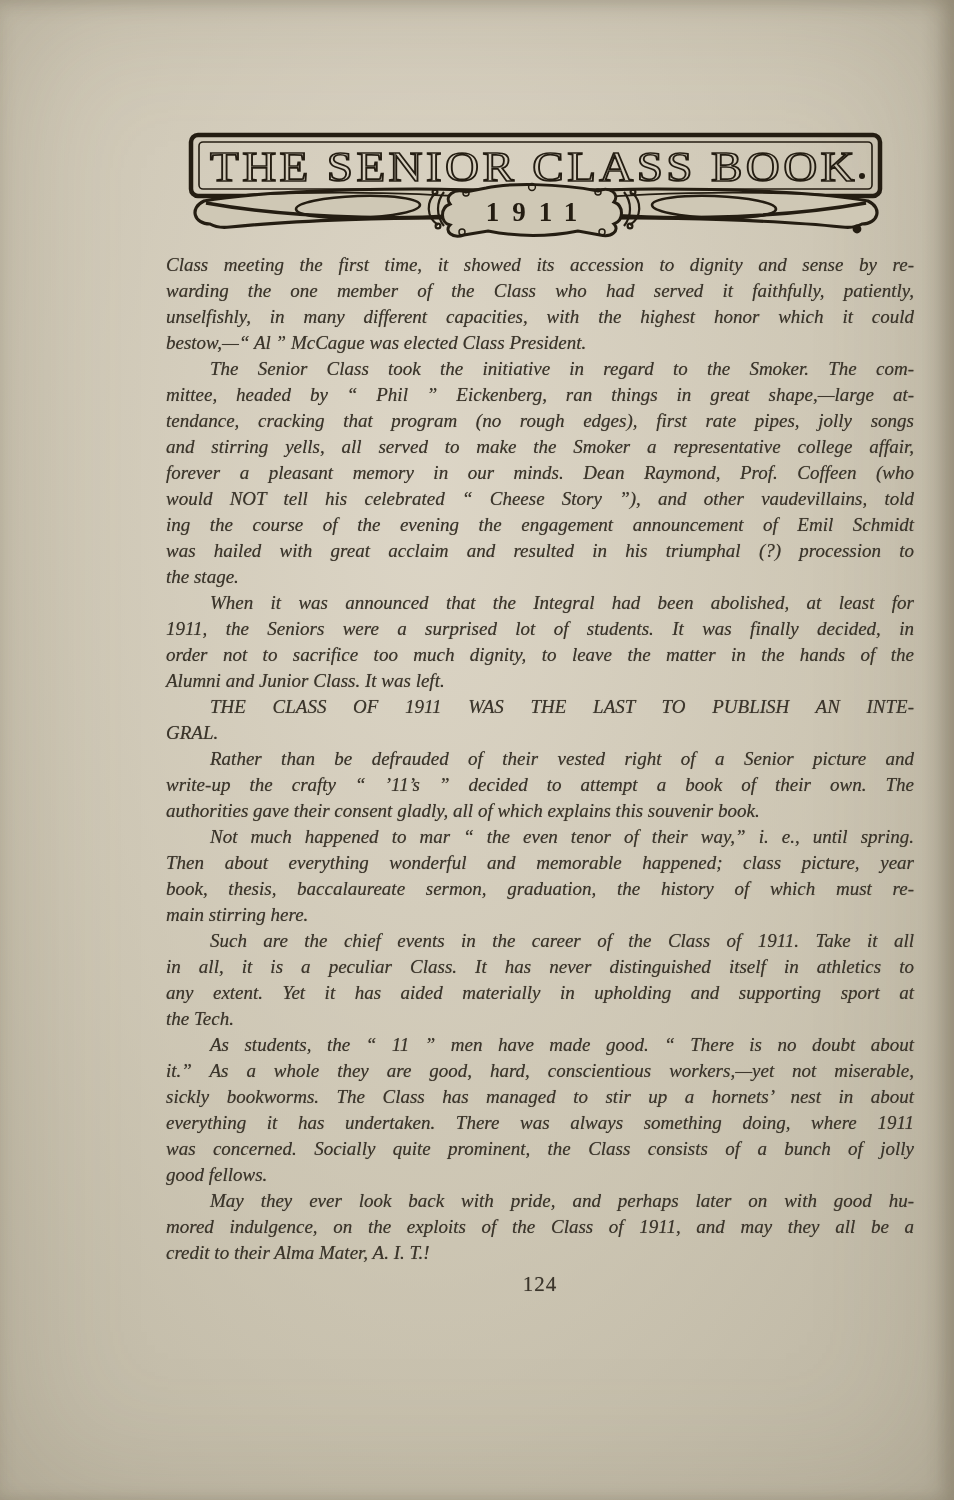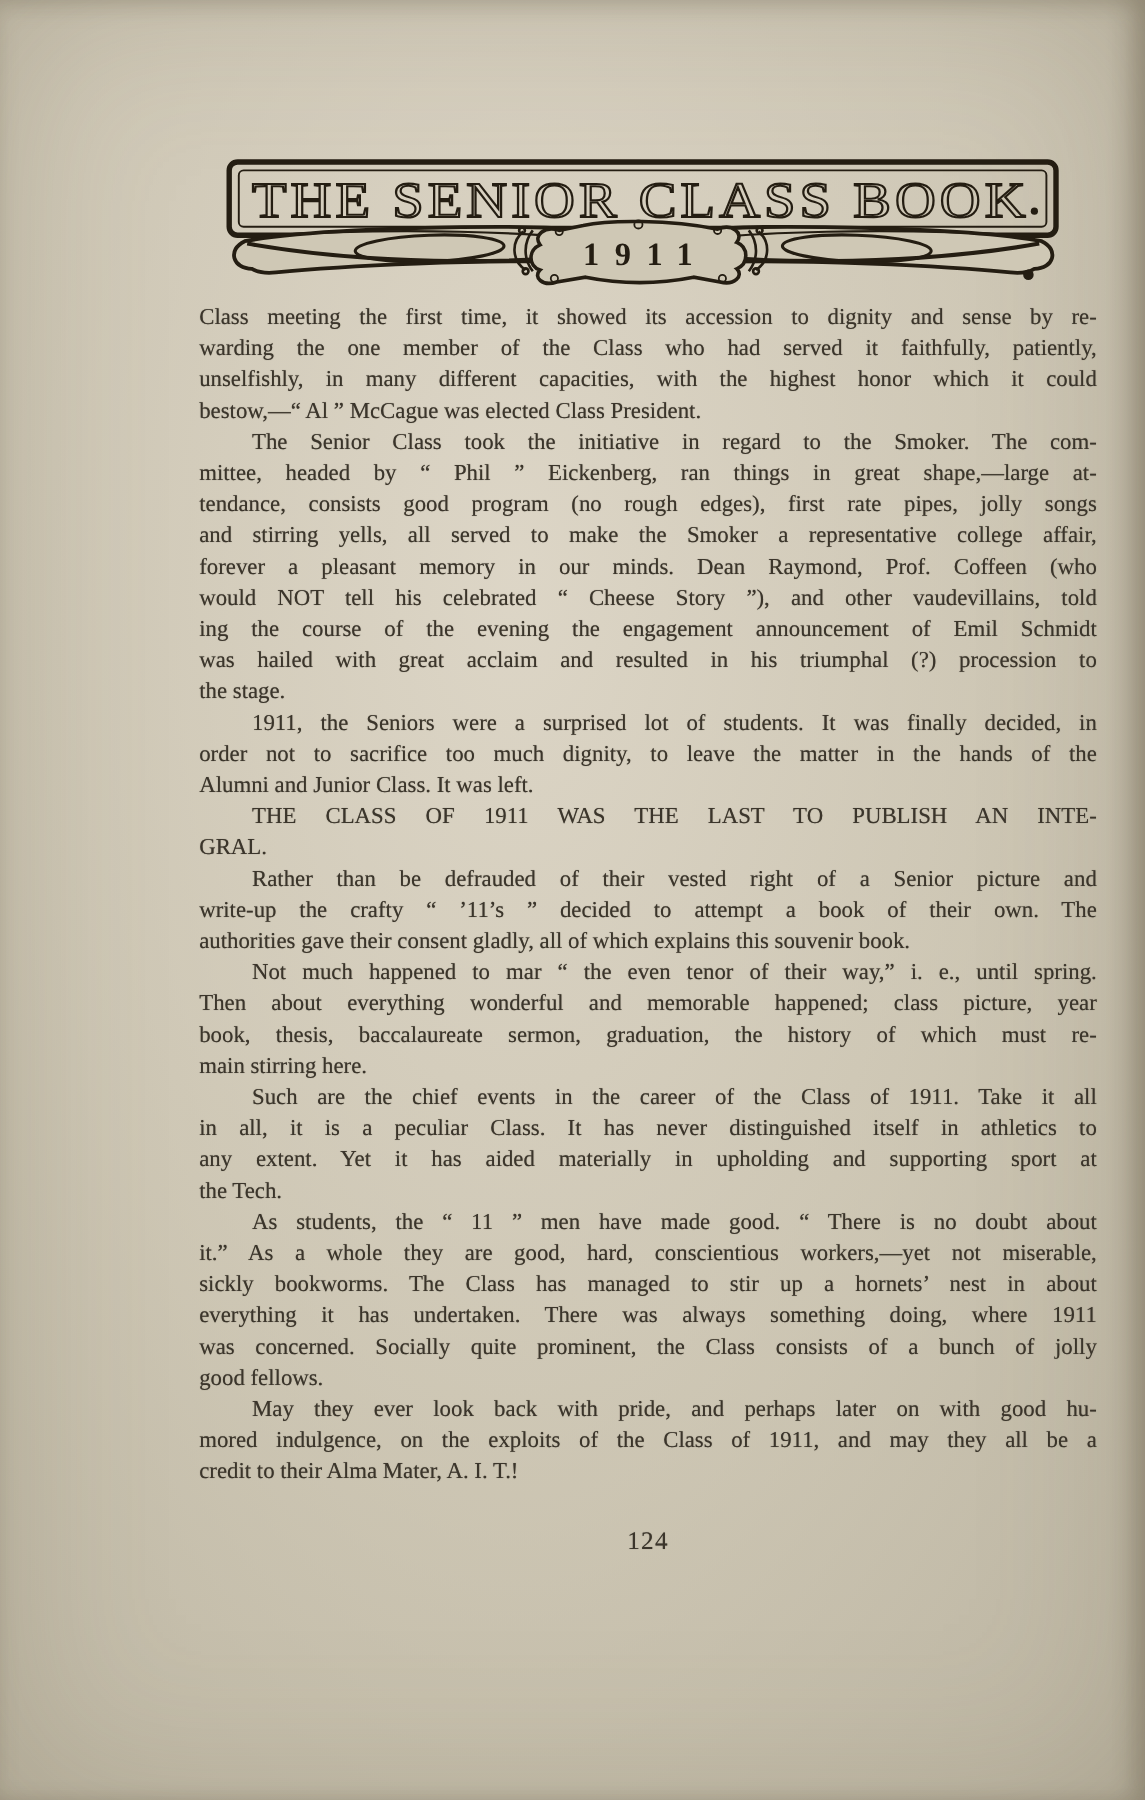--- a/index.html
+++ b/index.html
@@ -37,20 +37,21 @@
     letter-spacing:13px;
     fill:var(--banner-ink,#241d12);
   }
   .ribbon-fill{fill:#cfc8b5;stroke:var(--banner-ink,#241d12);}
   .ribbon-line{fill:none;stroke:var(--banner-ink,#241d12);}
   .text-block{
     position:absolute;left:166px;top:252px;width:748px;
     font-size:19px;line-height:26px;
     color:var(--ink,#3b352b);
     text-shadow:0 0 0.7px rgba(59,53,43,0.65);
+    font-style:italic;
   }
   .para{margin:0;padding:0;}
   .line{
     text-align:justify;
     text-align-last:justify;
     white-space:normal;
   }
   .para .line:last-child{text-align-last:left;}
   .para.indent .line:first-child{text-indent:44px;}
   .page-number{
@@ -116,29 +117,30 @@
   <div class="text-block" id="text-block">
       <div class="para">
         <div class="line">Class meeting the first time, it showed its accession to dignity and sense by re-</div>
         <div class="line">warding the one member of the Class who had served it faithfully, patiently,</div>
         <div class="line">unselfishly, in many different capacities, with the highest honor which it could</div>
         <div class="line">bestow,—“ Al ” McCague was elected Class President.</div>
       </div>
       <div class="para indent">
         <div class="line">The Senior Class took the initiative in regard to the Smoker.  The com-</div>
         <div class="line">mittee, headed by “ Phil ” Eickenberg, ran things in great shape,—large at-</div>
-        <div class="line">tendance, consists good program (no rough edges), first rate pipes, jolly songs</div>
+        <div class="line">tendance, cracking that program (no rough edges), first rate pipes, jolly songs</div>
         <div class="line">and stirring yells, all served to make the Smoker a representative college affair,</div>
         <div class="line">forever a pleasant memory in our minds.  Dean Raymond, Prof. Coffeen (who</div>
         <div class="line">would NOT tell his celebrated “ Cheese Story ”), and other vaudevillains, told</div>
         <div class="line">ing the course of the evening the engagement announcement of Emil Schmidt</div>
         <div class="line">was hailed with great acclaim and resulted in his triumphal (?) procession to</div>
         <div class="line">the stage.</div>
       </div>
       <div class="para indent">
+        <div class="line">When it was announced that the Integral had been abolished, at least for</div>
         <div class="line">1911, the Seniors were a surprised lot of students.  It was finally decided, in</div>
         <div class="line">order not to sacrifice too much dignity, to leave the matter in the hands of the</div>
         <div class="line">Alumni and Junior Class.  It was left.</div>
       </div>
       <div class="para indent">
         <div class="line">THE CLASS OF 1911 WAS THE LAST TO PUBLISH AN INTE-</div>
         <div class="line">GRAL.</div>
       </div>
       <div class="para indent">
         <div class="line">Rather than be defrauded of their vested right of a Senior picture and</div>

